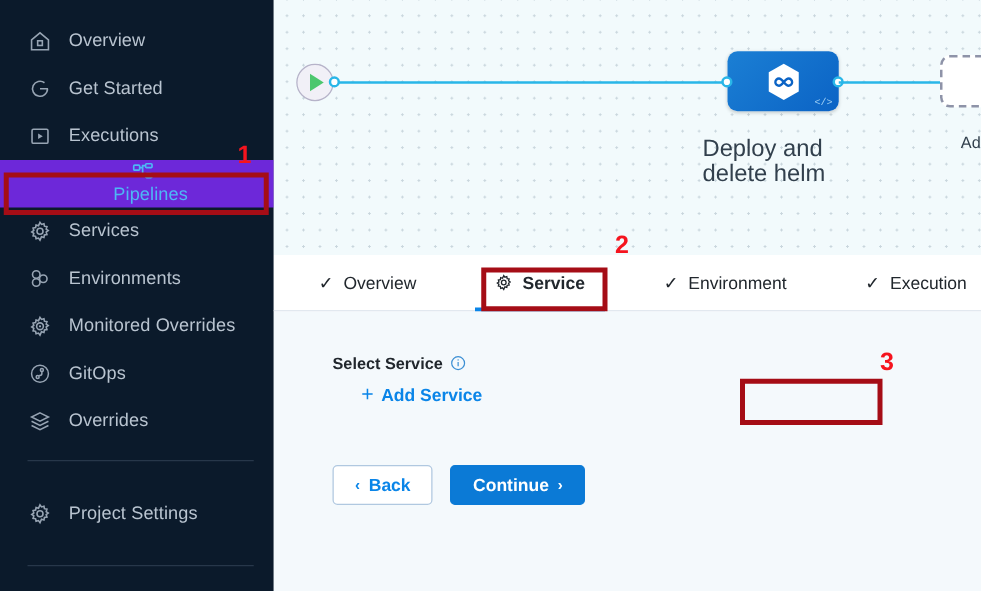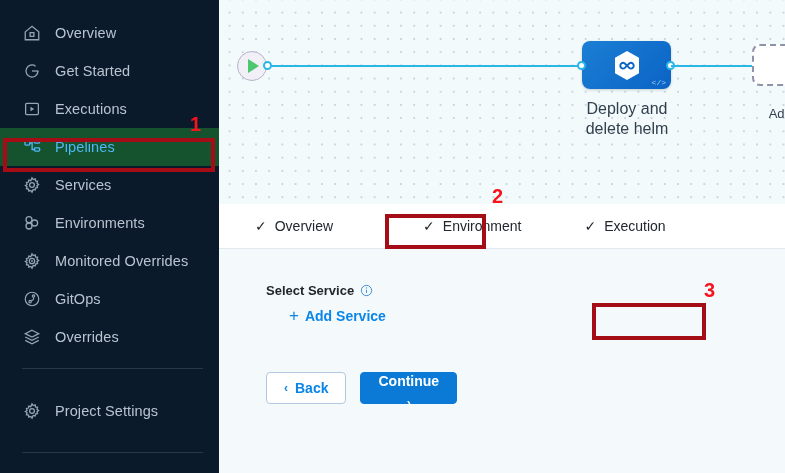--- a/index.html
+++ b/index.html
@@ -29,22 +29,23 @@
     cursor: pointer;
   }
   .nav-item .ico {
     width: 20px; height: 20px;
     margin-right: 13px;
     display: flex; align-items: center; justify-content: center;
     flex: 0 0 20px;
   }
   .nav-item .ico svg { display:block; }
   .nav-item.active {
-    background: #14532d;
+    background: #6d28d9;
     color: #4db8f5;
+    flex-direction: column;
   }
   .nav-item.active .ico svg { stroke: #4db8f5; }
   .nav-sep {
     height: 1px; background: #27374a;
     margin: 12px 16px 12px 22px;
   }
   .nav-gap { height: 11px; }
 
   
   #main { flex: 1; height: 473px; display: flex; flex-direction: column; position: relative; }
@@ -87,22 +88,22 @@
     background: linear-gradient(135deg, #1b7fd4 0%, #0b63c5 100%);
     display: flex; align-items: center; justify-content: center;
     box-shadow: 0 1px 3px rgba(0,0,0,.18);
   }
   .stage-node .code-glyph {
     position: absolute; right: 5px; bottom: 2px;
     font-family: "Liberation Mono", monospace;
     font-size: 8px; color: #9fd0f5;
   }
   .stage-label {
-    position: absolute; left: 343px; top: 99px; width: 130px;
-    text-align: center; font-size: 16px; color: #32404d; line-height: 20px;
+    position: absolute; left: 343px; top: 110px; width: 130px;
+    text-align: left; font-size: 19px; color: #32404d; line-height: 20px;
   }
   .add-stage-box {
     position: absolute; left: 533px; top: 44px;
     width: 94px; height: 42px; border-radius: 8px;
     background: #fff; border: 2px dashed #8e93a8;
     display: flex; align-items: center; justify-content: center;
   }
   .add-stage-label {
     position: absolute; left: 515px; top: 106px; width: 130px;
     text-align: center; font-size: 13px; color: #32404d;
@@ -163,21 +164,21 @@
   .add-service-link .plus { font-size: 17px; font-weight: 400; line-height: 1; }
 
   .btn-row { display: flex; gap: 14px; margin-top: 48px; }
   .btn {
     height: 32px; border-radius: 4px;
     display: flex; align-items: center; gap: 7px;
     font-size: 14px; font-weight: bold; cursor: pointer;
     padding: 0 17px;
   }
   .btn-back { background: #fff; border: 1px solid #b0c8e0; color: #0a85e8; }
-  .btn-continue { background: #0b7ad6; border: 1px solid #0b7ad6; color: #fff; flex-direction: column; }
+  .btn-continue { background: #0b7ad6; border: 1px solid #0b7ad6; color: #fff; }
   .chev { font-size: 12px; font-weight: bold; }
 
   
   .anno-box { position: absolute; border: 4px solid #a50d16; z-index: 40; pointer-events: none; }
   .anno-num {
     position: absolute; z-index: 41;
     color: #f5141e; font-size: 20px; font-weight: bold;
     font-family: "Liberation Sans", sans-serif;
   }
   #anno-box-1 { left: 3px; top: 138px; width: 212px; height: 34px; }
@@ -340,20 +341,29 @@
       <div class="add-stage-label">Add Stage</div>
 
     </div>
 
     <div id="tabbar">
       <div class="tab">
         <span class="check">✓</span>
         <span>Overview</span>
       </div>
       <div class="tab-spacer"></div>
+      <div class="tab active">
+        <span>
+          <svg width="14" height="14" viewBox="0 0 24 24" fill="none" stroke="#21272d" stroke-width="1.8" style="display:block">
+            <circle cx="12" cy="12" r="3.2"></circle>
+            <path d="M12 2.5l1.6 2.2 2.6-.8.5 2.7 2.7.5-.8 2.6 2.2 1.6-2.2 1.6.8 2.6-2.7.5-.5 2.7-2.6-.8L12 21.5l-1.6-2.2-2.6.8-.5-2.7-2.7-.5.8-2.6L3.2 12.8 5.4 11.2l-.8-2.6 2.7-.5.5-2.7 2.6.8z"></path>
+          </svg>
+        </span>
+        <span>Service</span>
+      </div>
       <div class="tab-spacer"></div>
       <div class="tab">
         <span class="check">✓</span>
         <span>Environment</span>
       </div>
       <div class="tab-spacer"></div>
       <div class="tab">
         <span class="check">✓</span>
         <span>Execution</span>
       </div>

